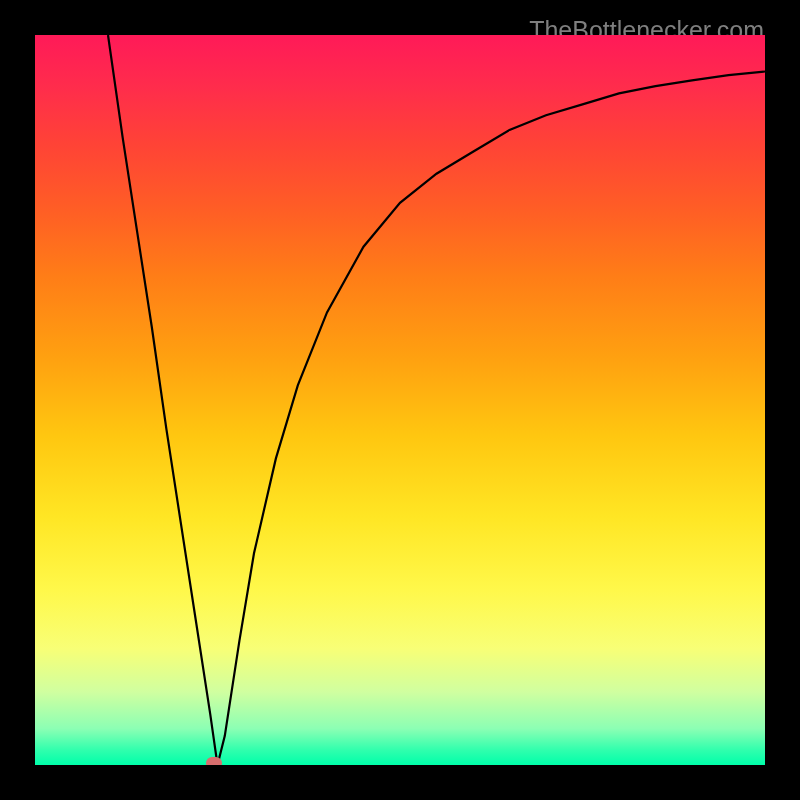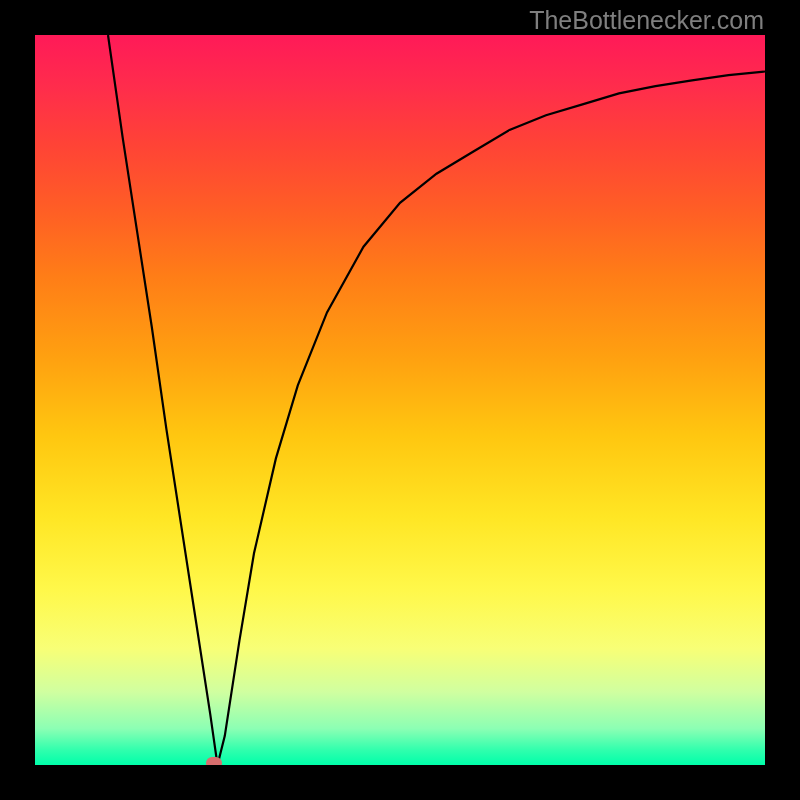--- a/index.html
+++ b/index.html
@@ -36,21 +36,21 @@
       #f8ff76 84%,
       #d0ffa0 90%,
       #8cffb4 95%,
       #2fffad 98%,
       #00ffaa 100%
     );
     position: relative;
   }
   .watermark {
     position: absolute;
-    top: 6px;
+    top: 16px;
     right: 36px;
     color: #7f7f7f;
     font-size: 25px;
     font-family: Arial, sans-serif;
     letter-spacing: 0px;
   }
   .marker {
     position: absolute;
     width: 16px;
     height: 12px;

